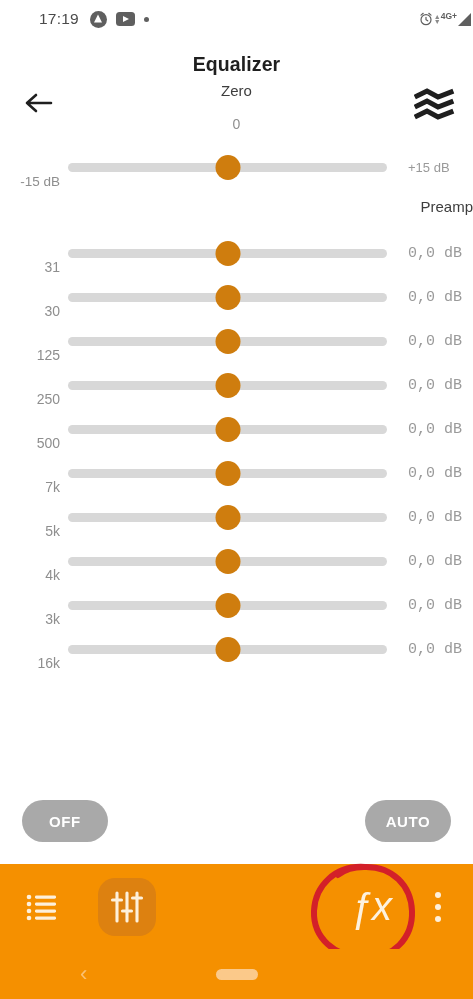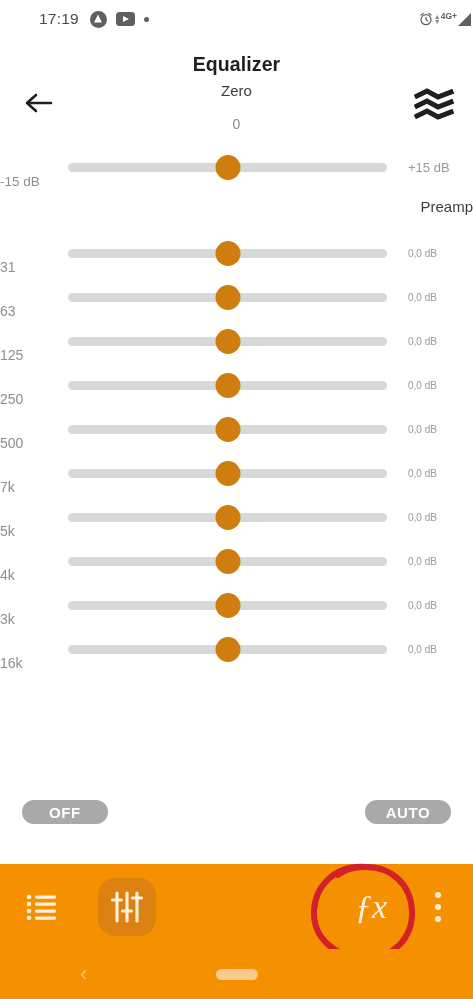--- a/index.html
+++ b/index.html
@@ -78,21 +78,21 @@
     width:48px;height:40px; display:flex;align-items:center;justify-content:center;
   }
 
   
   .preamp-block{ margin-top:16px; }
   .preamp-value{ text-align:center; font-size:14px; color:#8e8e8e; margin-bottom:13px; }
   .slider-row{
     display:flex; align-items:center; height:44px; padding:0 14px 0 0;
   }
   .slider-row .lbl-left{
-    width:68px; text-align:left; font-size:13.5px; color:#8e8e8e; padding-right:8px;
+    width:68px; text-align:right; font-size:13.5px; color:#8e8e8e; padding-right:8px;
     white-space:nowrap;
     margin-top:28px;
   }
   .slider-row .lbl-right{
     width:72px; text-align:left; font-size:13px; color:#9a9a9a; padding-left:21px;
     white-space:nowrap;
   }
   .track-wrap{ position:relative; flex:1; height:36px; display:flex; align-items:center; }
   .track{
     position:absolute; left:0; right:0; height:9px;
@@ -101,29 +101,29 @@
   .thumb{
     position:absolute; width:25px; height:25px; border-radius:50%;
     background:#cf7d0e; transform:translateX(-50%);
   }
   .preamp-caption{ text-align:right; font-size:15px; color:#3d3d3d; margin-top:9px; }
 
   
   .bands{ margin-top:16px; }
   .band-row{ height:44px; }
   .band-row .lbl-left{ font-size:14px; color:#8e8e8e; }
-  .band-row .lbl-right{ font-size:10px; color:#9a9a9a; }
+  .band-row .lbl-right{ font-size:15px; color:#9a9a9a;font-family:Liberation Mono, monospace; }
 
   
   .actions{
     position:absolute; left:0; right:0; top:800px;
     display:flex; justify-content:space-between; padding:0 22px;
   }
   .pill{
-    min-width:86px; height:24px; border-radius:21px;
+    min-width:86px; height:42px; border-radius:21px;
     background:#a9a9a9; color:#ffffff;
     font-size:15px; font-weight:bold; letter-spacing:.6px;
     display:flex; align-items:center; justify-content:center;
     border:none;
   }
 
   
   .bottom-bar{
     position:absolute; left:0; right:0; top:864px; height:85px;
     background:#f59000;
@@ -131,21 +131,21 @@
   }
   .bb-item{ display:flex; align-items:center; justify-content:center; }
   .bb-list{ width:40px;height:40px; }
   .bb-eq-chip{
     width:58px;height:58px;border-radius:17px;background:#dd8110;
     display:flex;align-items:center;justify-content:center; margin-left:36px;
   }
   .bb-fx{
     margin-left:auto; width:56px;height:56px;
     display:flex;align-items:center;justify-content:center;
-    color:#fdf2df; font-style:italic; font-size:34px; font-family:Liberation Serif, serif;
+    color:#fdf2df; font-style:italic; font-size:40px; font-family:Liberation Sans, sans-serif;
     position:relative; margin-right:26px;
   }
   .bb-dots{ width:26px;height:40px; display:flex;flex-direction:column;
     align-items:center; justify-content:center; gap:6px; }
   .bb-dots span{ width:6px;height:6px;border-radius:50%;background:#fdf0db; }
 
   
   .annotation{
     position:absolute; left:307px; top:862px; width:112px; height:100px;
     pointer-events:none;
@@ -228,21 +228,21 @@
 <div class="bands">
   <div class="slider-row band-row">
     <div class="lbl-left">31</div>
     <div class="track-wrap">
       <div class="track"></div>
       <div class="thumb" style="left: 50%;"></div>
     </div>
     <div class="lbl-right">0,0 dB</div>
   </div>
   <div class="slider-row band-row">
-    <div class="lbl-left">63</div>
+    <div class="lbl-left">30</div>
     <div class="track-wrap">
       <div class="track"></div>
       <div class="thumb" style="left: 50%;"></div>
     </div>
     <div class="lbl-right">0,0 dB</div>
   </div>
   <div class="slider-row band-row">
     <div class="lbl-left">125</div>
     <div class="track-wrap">
       <div class="track"></div>

